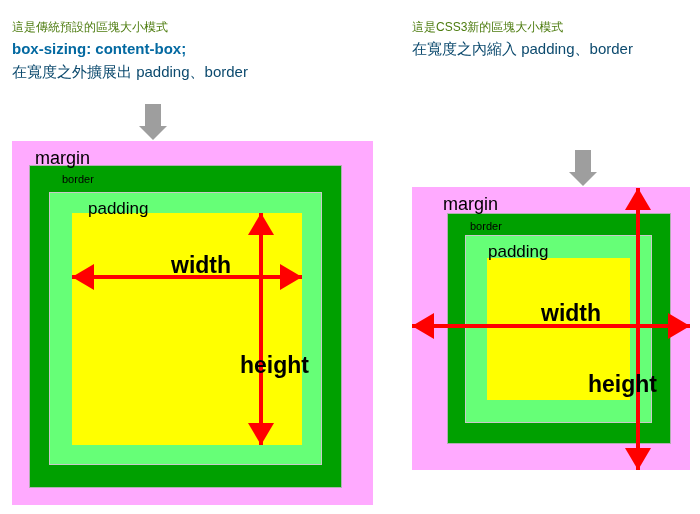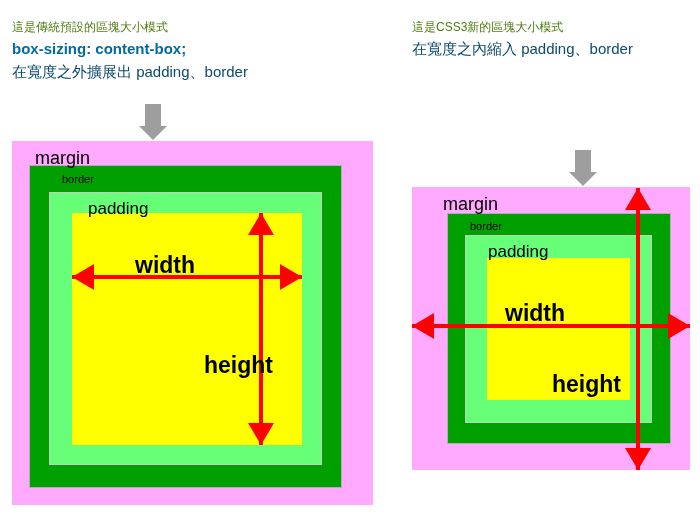--- a/index.html
+++ b/index.html
@@ -99,20 +99,21 @@
   .lbl-margin  { font-size: 18px; }
   .lbl-border  { font-size: 11px; }
   .lbl-padding { font-size: 17px; }
   .lbl-wh {
     position: absolute;
     font-weight: bold;
     font-size: 23px;
     color: #000000;
     white-space: nowrap;
     z-index: 14;
+    margin-left: 36px;
   }
 
   
   .harrow, .varrow { position: absolute; z-index: 13; }
   .harrow .bar {
     position: absolute;
     height: 4px;
     background: #ff0000;
     top: 50%;
     margin-top: -2px;

